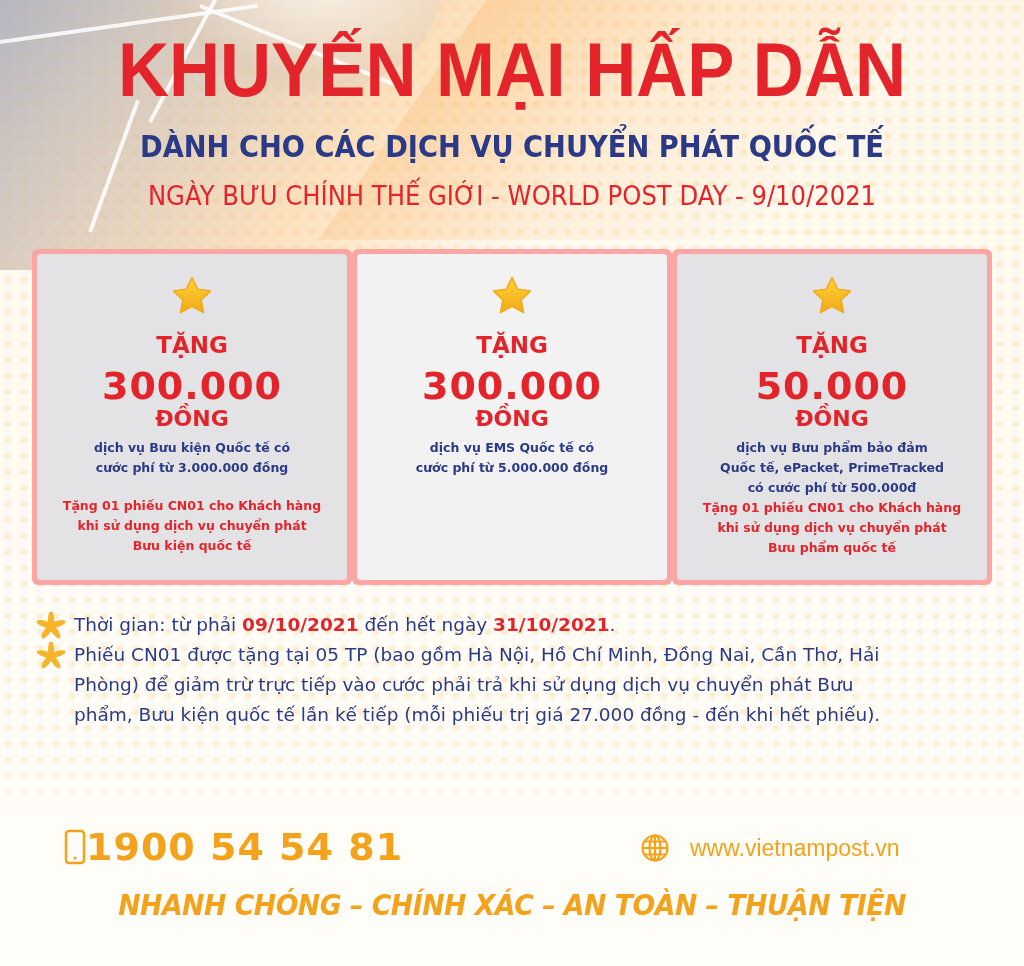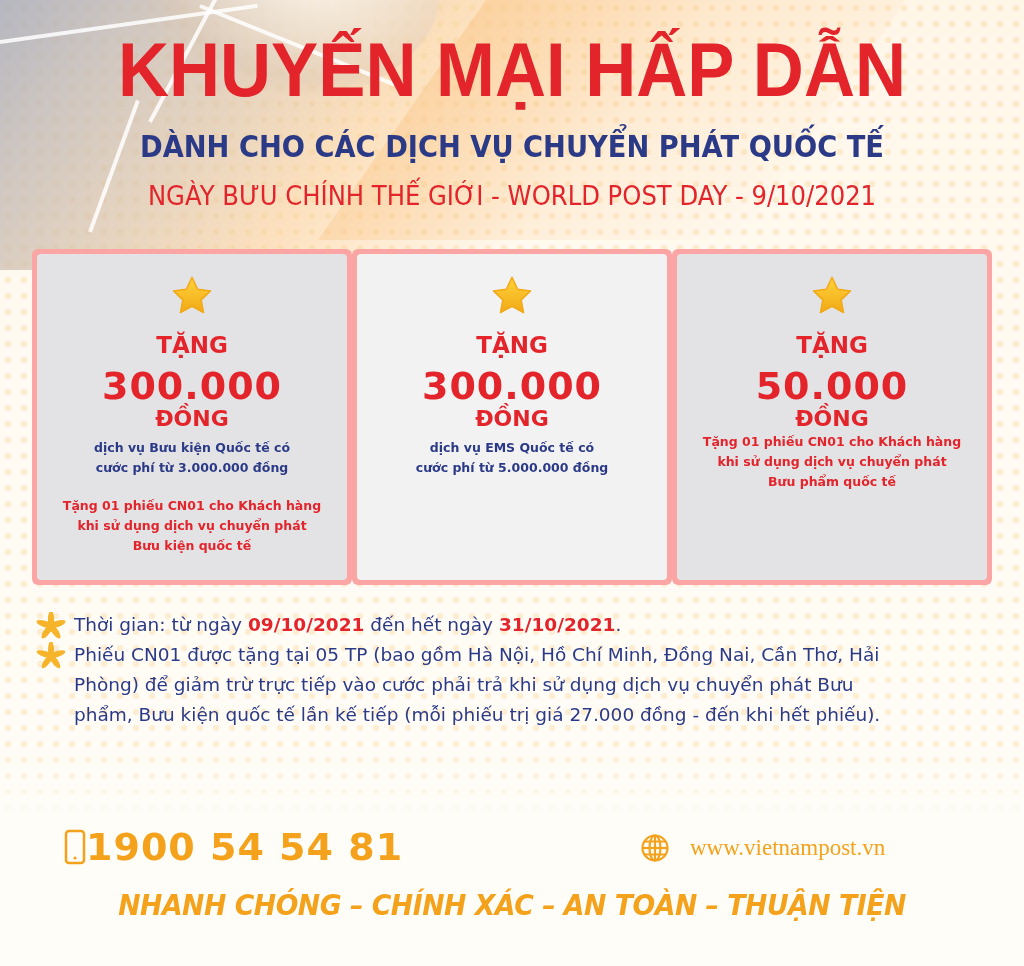--- a/index.html
+++ b/index.html
@@ -111,21 +111,21 @@
   }
   .footer-phone .num {
     font-family: "DejaVu Sans", sans-serif; font-weight: 700; color: #f4a21c;
     font-size: 38px; letter-spacing: 1px;
   }
   .footer-web {
     position: absolute; left: 640px; top: 828px; height: 40px;
     display: flex; align-items: center; gap: 20px;
   }
   .footer-web .url {
-    font-family: Liberation Serif, serif; color: #f4a21c; font-size: 23px;
+    font-family: Liberation Sans, sans-serif; color: #f4a21c; font-size: 23px;
   }
   .slogan {
     position: absolute; left: 0; width: 1024px; top: 883px; text-align: center;
     font-family: "DejaVu Sans", sans-serif; font-weight: 700; font-style: italic;
     font-size: 29px; color: #f4a21c; line-height: 44px;
     transform: scaleX(0.92); letter-spacing: -0.5px;
   }
 </style>
 </head>
 <body>
@@ -202,20 +202,25 @@
               <linearGradient id="sg3" x1="0" y1="0" x2="0" y2="1">
                 <stop offset="0" stop-color="#ffd23a"></stop>
                 <stop offset="1" stop-color="#f1a916"></stop>
               </linearGradient>
             </defs>
           <path d="M12 1.8l3.1 6.5 7 .9-5.1 4.9 1.3 7-6.3-3.4-6.3 3.4 1.3-7L1.9 9.2l7-.9z" fill="url(#sg3)" stroke="#f1a916" stroke-width="0.8" stroke-linejoin="round"></path>
         </svg>
         <div class="tang">TẶNG</div>
         <div class="amount">50.000</div>
         <div class="unit">ĐỒNG</div>
+        <div class="desc">
+          <div>dịch vụ Bưu phẩm bảo đảm</div>
+          <div>Quốc tế, ePacket, PrimeTracked</div>
+          <div>có cước phí từ 500.000đ</div>
+        </div>
         <div class="note">
           <div>Tặng 01 phiếu CN01 cho Khách hàng</div>
           <div>khi sử dụng dịch vụ chuyển phát</div>
           <div>Bưu phẩm quốc tế</div>
         </div>
       </div>
     </div>
   </div>
 
   <div class="bullets">
@@ -233,21 +238,21 @@
     <div class="bullet">
       <svg class="flower" viewBox="0 0 30 28">
         <g fill="#f6b42a" transform="translate(15 14)">
           <ellipse rx="3" ry="9" transform="rotate(0) translate(0 -6)"></ellipse>
           <ellipse rx="3" ry="9" transform="rotate(72) translate(0 -6)"></ellipse>
           <ellipse rx="3" ry="9" transform="rotate(144) translate(0 -6)"></ellipse>
           <ellipse rx="3" ry="9" transform="rotate(216) translate(0 -6)"></ellipse>
           <ellipse rx="3" ry="9" transform="rotate(288) translate(0 -6)"></ellipse>
         </g>
       </svg>
-      <span class="t">Thời gian: từ ngày </span><span class="hl">09/10/2021</span><span class="t"> đến hết ngày </span><span class="hl">31/10/2021</span><span class="t">.</span>
+      <span class="t">Thời gian: từ phải </span><span class="hl">09/10/2021</span><span class="t"> đến hết ngày </span><span class="hl">31/10/2021</span><span class="t">.</span>
     </div>
     <div class="bullet">
       <svg class="flower" viewBox="0 0 30 28">
         <g fill="#f6b42a" transform="translate(15 14)">
           <ellipse rx="3" ry="9" transform="rotate(0) translate(0 -6)"></ellipse>
           <ellipse rx="3" ry="9" transform="rotate(72) translate(0 -6)"></ellipse>
           <ellipse rx="3" ry="9" transform="rotate(144) translate(0 -6)"></ellipse>
           <ellipse rx="3" ry="9" transform="rotate(216) translate(0 -6)"></ellipse>
           <ellipse rx="3" ry="9" transform="rotate(288) translate(0 -6)"></ellipse>
         </g>

